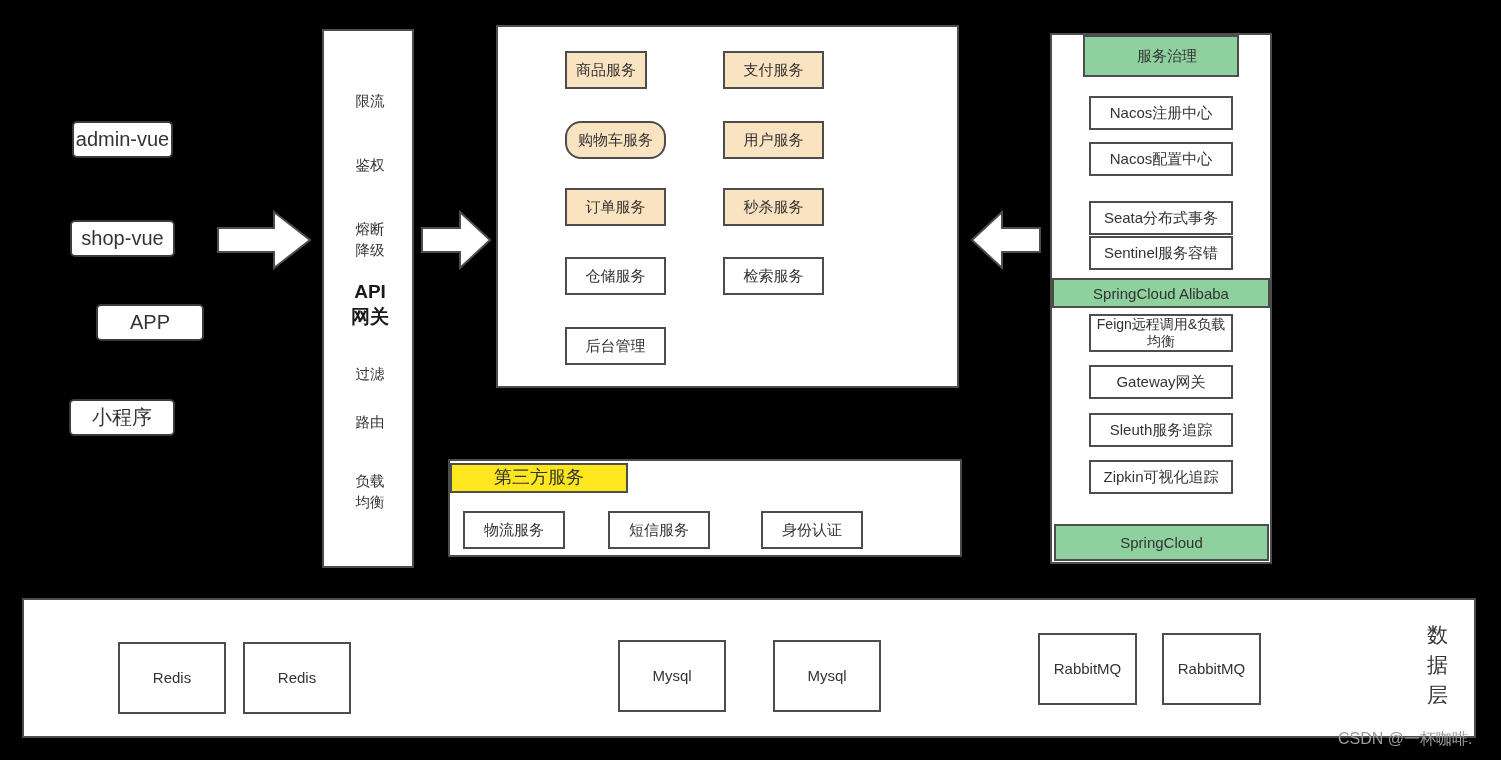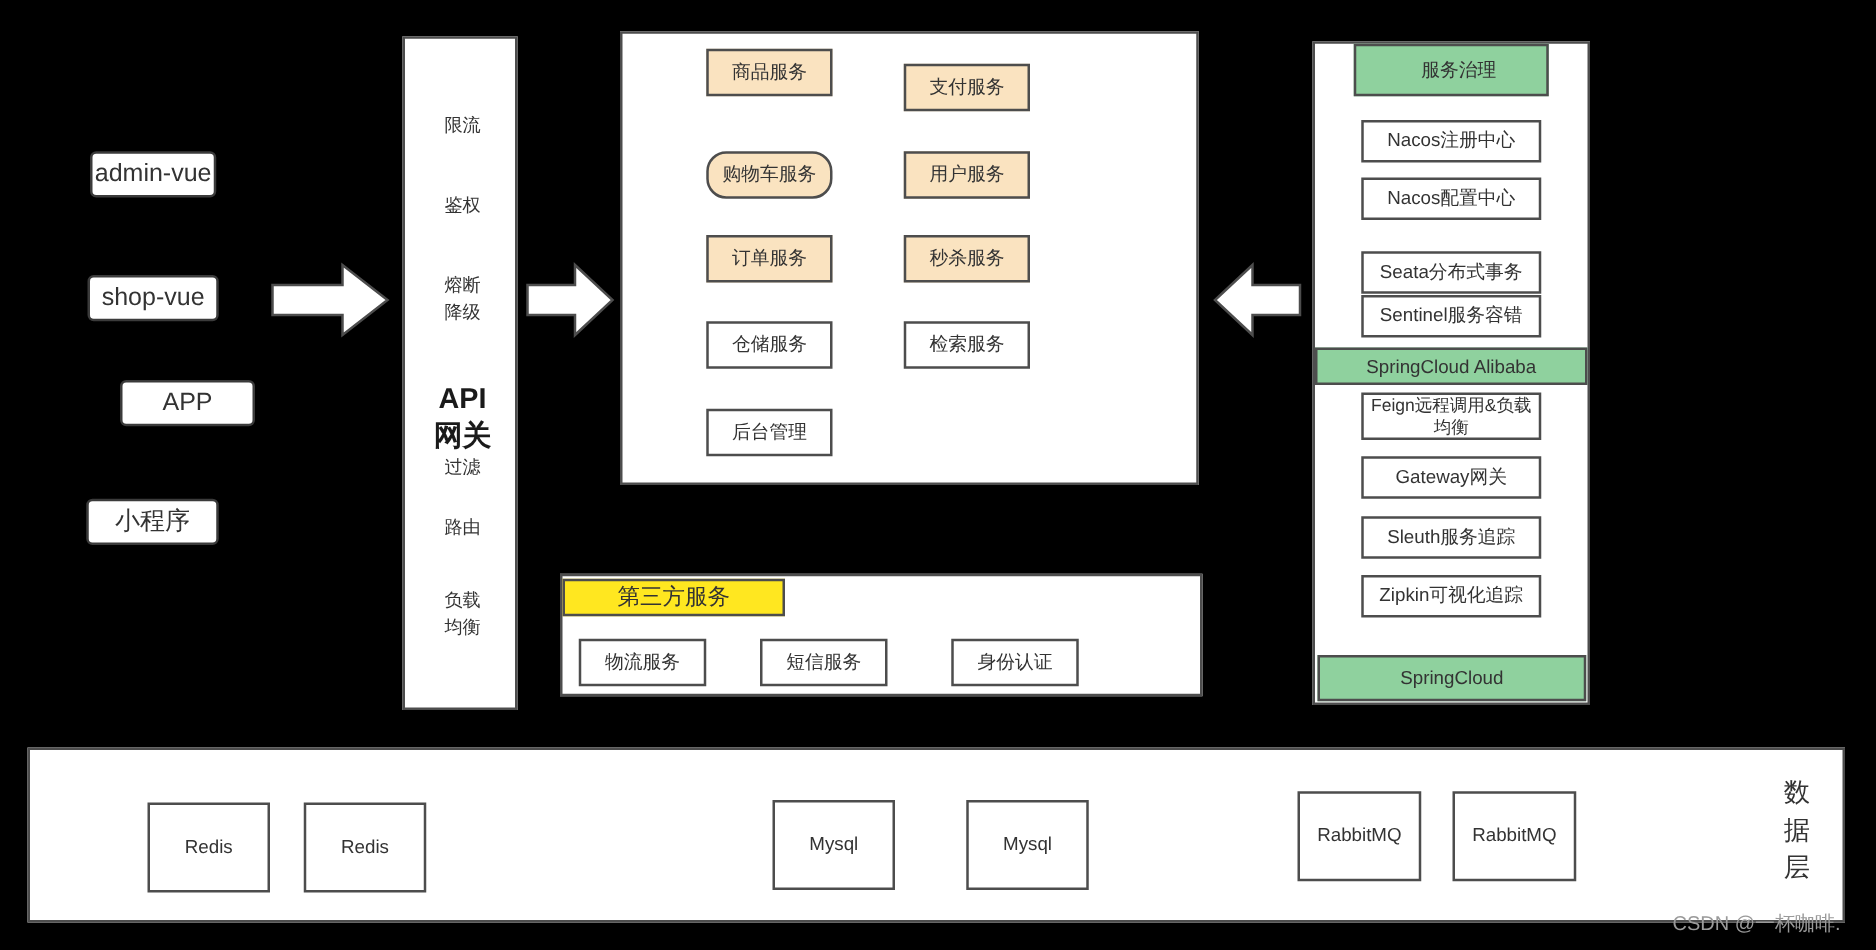--- a/index.html
+++ b/index.html
@@ -56,25 +56,24 @@
   .gw-item {
     position: absolute;
     left: 0;
     width: 92px;
     text-align: center;
     font-size: 14.5px;
     color: #333333;
     line-height: 1.45;
   }
   .gw-item.main {
-    font-size: 23px;
+    font-size: 19px;
     font-weight: bold;
     color: #1a1a1a;
     line-height: 1.3;
-    margin-top: 24px;
   }
   
   #microservices-panel {
     left: 496px;
     top: 25px;
     width: 463px;
     height: 363px;
   }
   .svc-box {
     font-size: 15px;
@@ -129,21 +128,21 @@
   .sc-box.tall { height: 38px; }
   
   #datalayer-panel {
     left: 22px;
     top: 598px;
     width: 1454px;
     height: 140px;
   }
   .dl-box {
     font-size: 15px;
-    width: 98px;
+    width: 108px;
     height: 72px;
   }
   #datalayer-label {
     position: absolute;
     left: 1420px;
     top: 620px;
     width: 36px;
     font-size: 21px;
     color: #333333;
     text-align: center;
@@ -202,21 +201,21 @@
     <div class="gw-item main" style="top:249px; white-space:pre-line;">API
 网关</div>
     <div class="gw-item" style="top:333px;">过滤</div>
     <div class="gw-item" style="top:381px;">路由</div>
     <div class="gw-item" style="top:440px; white-space:pre-line;">负载
 均衡</div>
   </div>
 
   <div class="panel" id="microservices-panel"></div>
 
-  <div class="box svc-box accent" style="left:565px; top:39px; width:101px;">
+  <div class="box svc-box accent" style="left:565px; top:51px; width:82px;">
     <span>商品服务</span>
   </div>
   <div class="box svc-box accent" style="left:723px; top:51px; width:101px;">
     <span>支付服务</span>
   </div>
   <div class="box svc-box accent" style="left:565px; top:121px; width:101px;border-radius:16px;">
     <span>购物车服务</span>
   </div>
   <div class="box svc-box accent" style="left:723px; top:121px; width:101px;">
     <span>用户服务</span>

